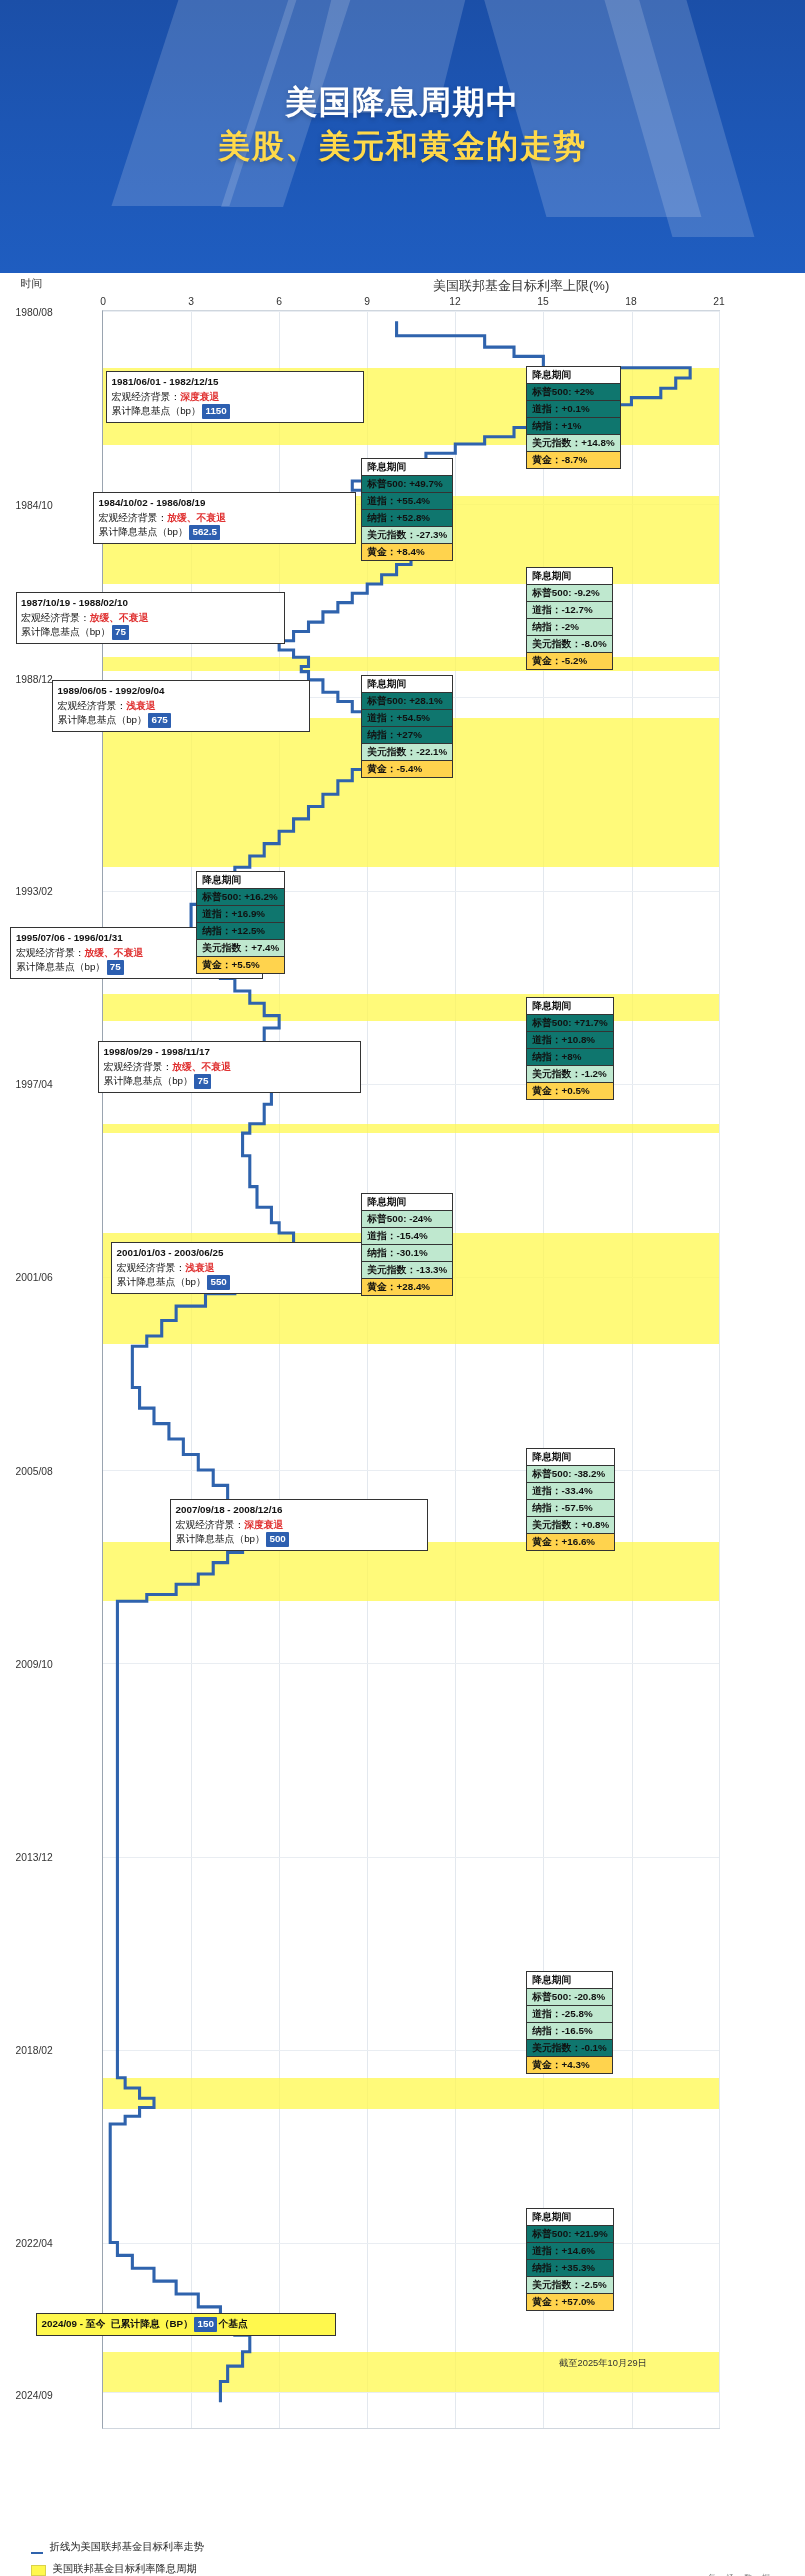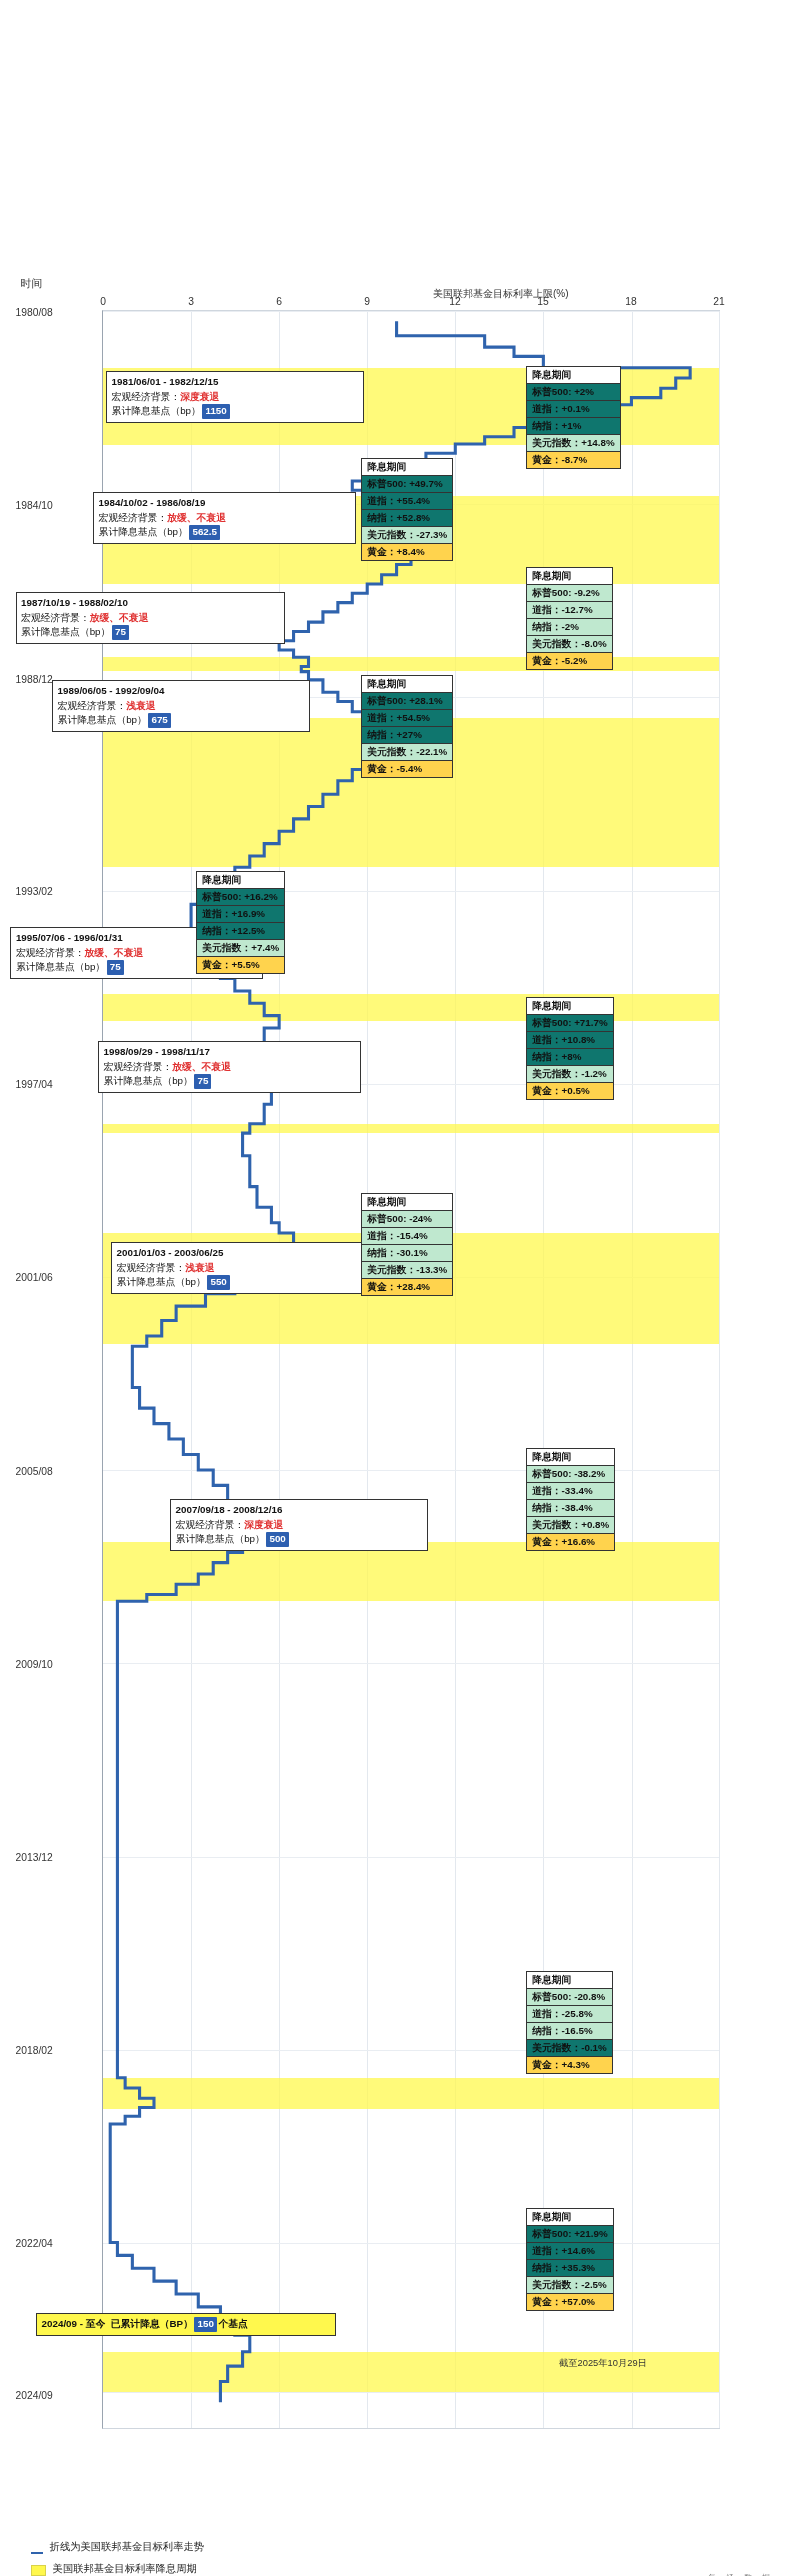--- a/index.html
+++ b/index.html
@@ -37,21 +37,21 @@
   }
   .title .l2{color:#ffd94a;}
   
   .chart{
     position:absolute;left:0;top:273px;width:805px;height:2251px;background:#fff;
   }
   .axis-label-left{
     position:absolute;left:20.6px;top:4.1px;font-size:10.8px;color:#333;
   }
   .axis-label-right{
-    position:absolute;left:433px;top:4.1px;font-size:10px;color:#333;margin-top:10px;
+    position:absolute;left:433px;top:4.1px;font-size:13px;color:#333;
   }
   .xticks{position:absolute;left:0;top:23px;width:805px;height:12.4px;}
   .xtick{position:absolute;top:0;font-size:10.3px;color:#333;transform:translateX(-50%);}
   .plot{
     position:absolute;left:102px;top:37px;width:616px;height:2117px;
     border-left:1px solid #9aa4b0;border-top:0.5px solid #cfd6de;
     border-right:0.5px solid #cfd6de;border-bottom:0.5px solid #cfd6de;
     background:#ffffff;
   }
   .gridv{position:absolute;top:0;bottom:0;width:0.5px;background:#e3e8ee;}
@@ -101,20 +101,31 @@
   .brand .cn{font-size:7.7px;color:#777;letter-spacing:4.1px;}
   .asof{
     position:absolute;font-size:9.3px;color:#333;
   }
 </style>
 </head>
 <body>
 
 <div class="page">
 
+  <div class="banner">
+    <div class="deco deco1"></div>
+    <div class="deco deco2"></div>
+    <div class="deco deco5"></div>
+    <div class="deco deco3"></div>
+    <div class="deco deco4"></div>
+    <div class="title">
+      <div>美国降息周期中</div>
+      <div class="l2">美股、美元和黄金的走势</div>
+    </div>
+  </div>
 
   <div class="chart">
 
     <div class="axis-label-left">时间</div>
     <div class="axis-label-right">美国联邦基金目标利率上限(%)</div>
 
     <div class="xticks">
       <span class="xtick" style="left:103px">0</span>
       <span class="xtick" style="left:191px">3</span>
       <span class="xtick" style="left:279px">6</span>
@@ -308,21 +319,21 @@
 
     <div class="ann" style="left:170px;top:1226px;width:247px">
       <div class="hd">2007/09/18 - 2008/12/16</div>
       <div><span>宏观经济背景：</span><span class="rd">深度衰退</span></div>
       <div><span>累计降息基点（bp）</span><span class="bpbox">500</span></div>
     </div>
     <div class="metrics" style="left:526px;top:1175px">
       <div class="mt">降息期间</div>
       <div class="row c-green"><span>标普500</span>: <span>-38.2%</span></div>
       <div class="row c-green"><span>道指</span>：<span>-33.4%</span></div>
-      <div class="row c-green"><span>纳指</span>：<span>-38.4%</span></div>
+      <div class="row c-green"><span>纳指</span>：<span>-57.5%</span></div>
       <div class="row c-green"><span>美元指数</span>：<span>+0.8%</span></div>
       <div class="row c-gold"><span>黄金</span>：<span>+16.6%</span></div>
     </div>
 
     <div class="metrics" style="left:526px;top:1698px">
       <div class="mt">降息期间</div>
       <div class="row c-green"><span>标普500</span>: <span>-20.8%</span></div>
       <div class="row c-green"><span>道指</span>：<span>-25.8%</span></div>
       <div class="row c-green"><span>纳指</span>：<span>-16.5%</span></div>
       <div class="row c-pink"><span>美元指数</span>：<span>-0.1%</span></div>

